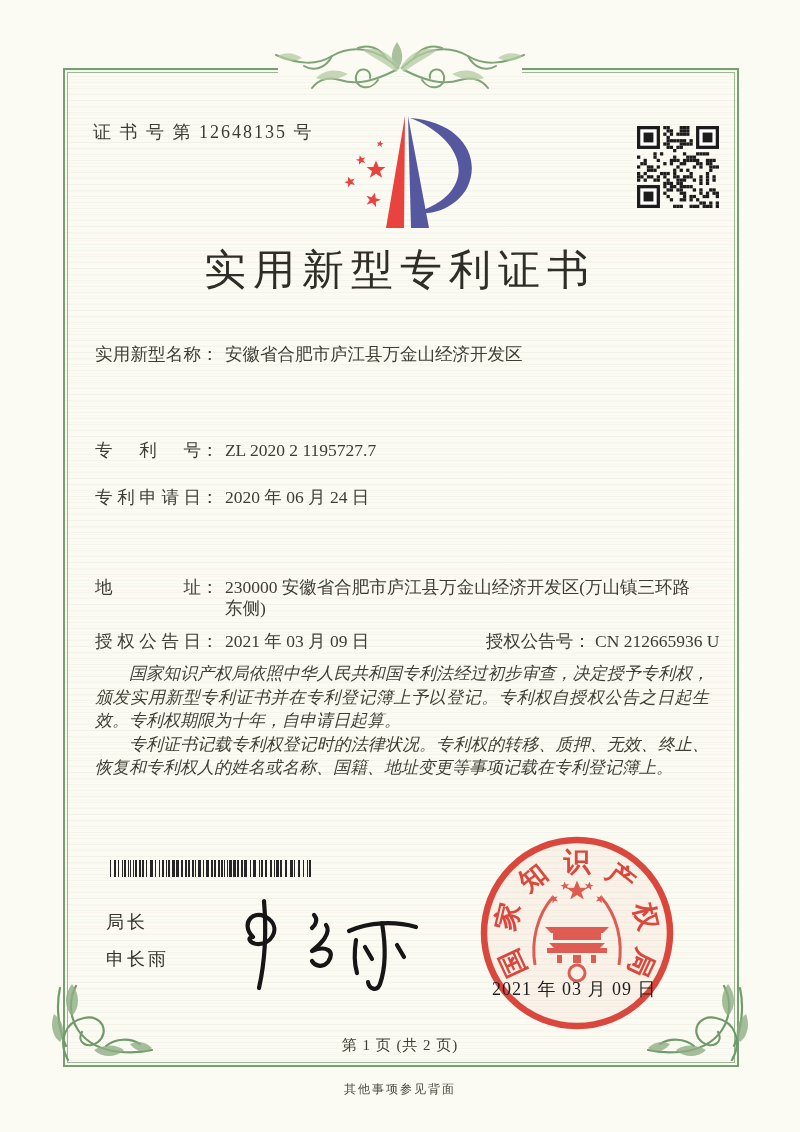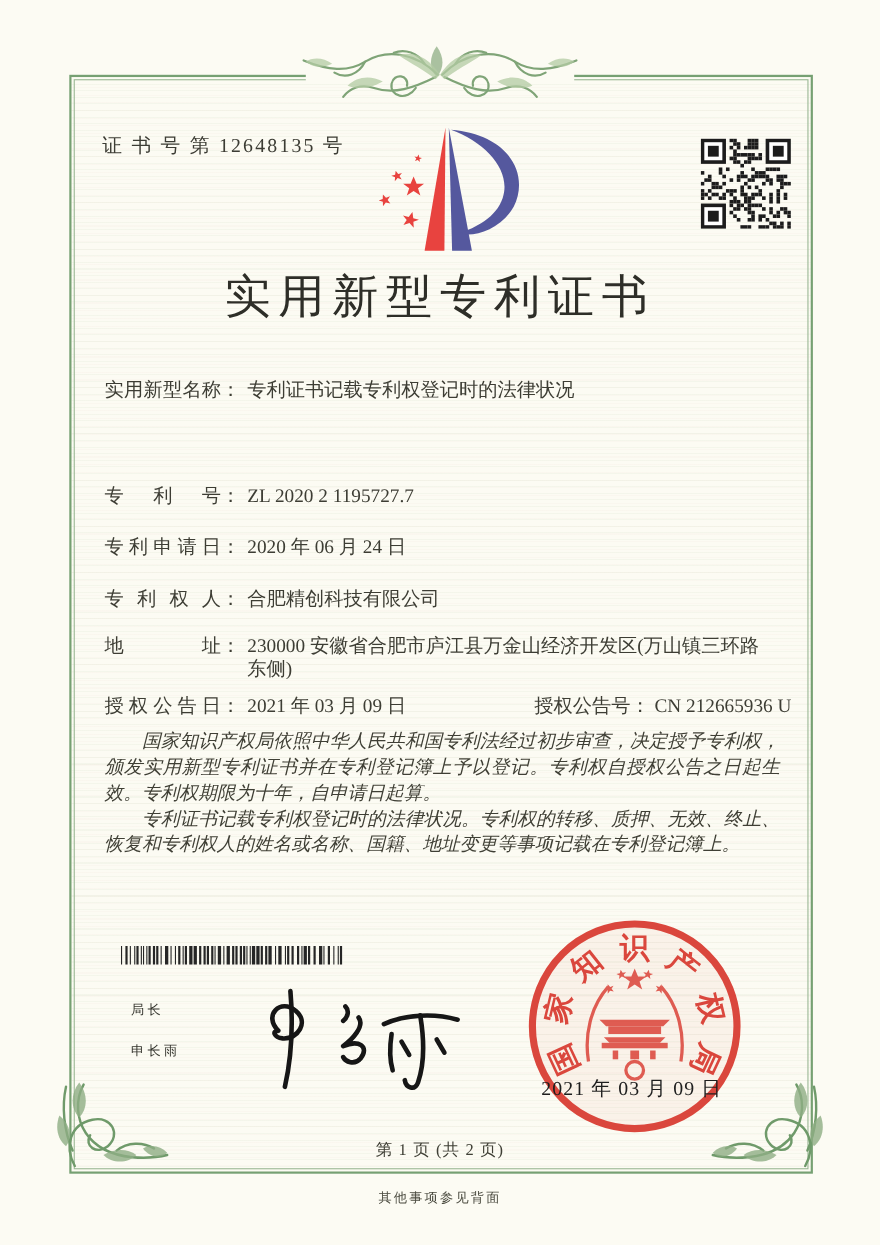--- a/index.html
+++ b/index.html
@@ -21,21 +21,21 @@
   .abs{position:absolute;}
   .cert-no{left:93px;top:120px;font-size:18px;letter-spacing:2px;color:#3c3c34;}
   .title{left:0;right:0;top:242px;text-align:center;font-size:42px;letter-spacing:7px;
          color:#2e2e28;font-weight:500;}
   .frow{position:absolute;left:95px;font-size:17.5px;line-height:21px;color:#3d3d34;white-space:nowrap;}
   .flabel{display:inline-block;width:106px;text-align:justify;text-align-last:justify;vertical-align:top;}
   .fval{display:inline-block;vertical-align:top;margin-left:2px;}
   .fval.wrap{width:472px;white-space:normal;}
   .paras{position:absolute;left:95px;top:662px;width:614px;font-size:17px;line-height:23.5px;color:#3f3f35;}
   .paras p{margin:0;text-indent:2em;text-align:justify;font-style:italic;}
-  .signer{position:absolute;left:106px;font-size:12px;letter-spacing:3px;color:#33332c;margin-left:13px;}
+  .signer{position:absolute;left:106px;font-size:18px;letter-spacing:3px;color:#33332c;}
   .seal-date{position:absolute;left:492px;top:977px;font-size:18px;letter-spacing:1px;color:#1e1e1e;z-index:6;}
   .page-number{position:absolute;left:0;right:0;top:1036px;text-align:center;font-size:15px;letter-spacing:1px;color:#3f3f35;}
   .back-note{position:absolute;left:0;right:0;top:1081px;text-align:center;font-size:12px;letter-spacing:2px;color:#4a4a3f;}
   svg{display:block;}
 </style>
 </head>
 <body>
 
 <div class="page">
 
@@ -294,33 +294,29 @@
       <rect x="65.6" y="6.56" width="9.84" height="9.84" fill="#1c1c1c"></rect>
       <rect x="0" y="59.04" width="22.959999999999997" height="22.959999999999997" fill="#1c1c1c"></rect>
       <rect x="3.28" y="62.31999999999999" width="16.4" height="16.4" fill="#fff"></rect>
       <rect x="6.56" y="65.6" width="9.84" height="9.84" fill="#1c1c1c"></rect>
     </svg>
 
   <div class="abs title">实用新型专利证书</div>
 
   <div class="frow" style="top:344px">
     <span class="flabel">实用新型名称</span><span>：</span>
-    <span class="fval">专利证书记载专利权登记时的法律状况</span>
+    <span class="fval">安徽省合肥市庐江县万金山经济开发区</span>
   </div>
   <div class="frow" style="top:440px">
     <span class="flabel">专利号</span><span>：</span>
     <span class="fval">ZL 2020 2 1195727.7</span>
   </div>
   <div class="frow" style="top:487px">
     <span class="flabel">专利申请日</span><span>：</span>
     <span class="fval">2020 年 06 月 24 日</span>
-  </div>
-  <div class="frow" style="top:534px">
-    <span class="flabel">专利权人</span><span>：</span>
-    <span class="fval">合肥精创科技有限公司</span>
   </div>
   <div class="frow" style="top:577px">
     <span class="flabel">地址</span><span>：</span>
     <span class="fval wrap">230000 安徽省合肥市庐江县万金山经济开发区(万山镇三环路东侧)</span>
   </div>
   <div class="frow" style="top:631px">
     <span class="flabel">授权公告日</span><span>：</span>
     <span class="fval">2021 年 03 月 09 日</span>
     <span style="display:inline-block;margin-left:112px;">
       <span>授权公告号</span><span>：</span>

